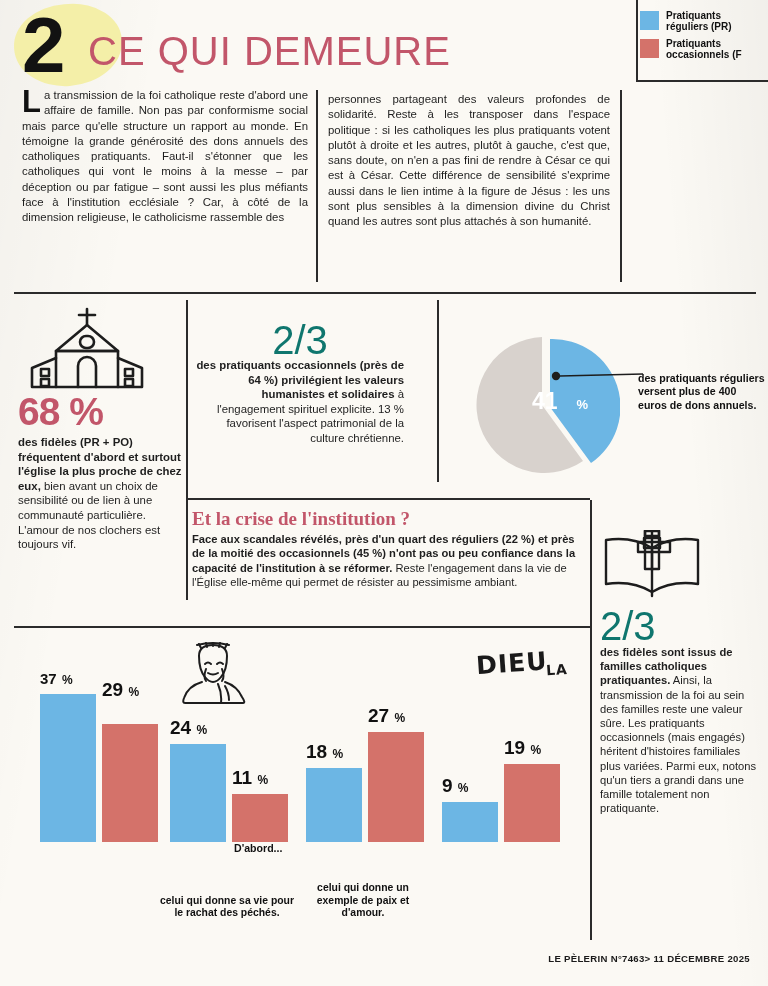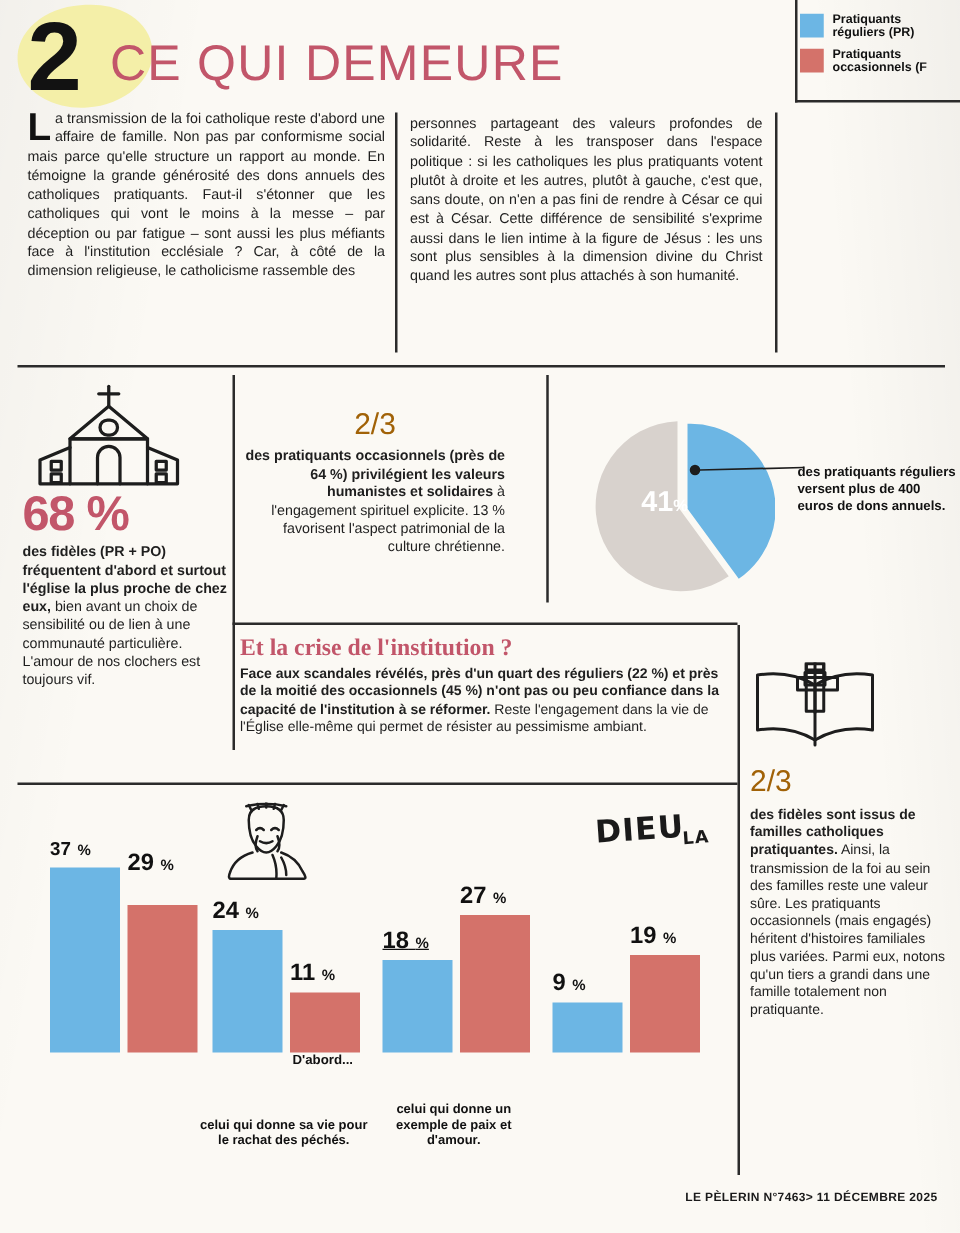--- a/index.html
+++ b/index.html
@@ -68,38 +68,38 @@
     float:left;font-size:31px;line-height:25px;font-weight:700;
     margin:1px 3px 0 0;color:#111;
   }
 
   
   .stat-big{
     font-size:39px;line-height:40px;font-weight:700;color:#c2566a;
     letter-spacing:-1px;
   }
   .stat-mid{
-    font-size:24px;line-height:32px;font-weight:400;color:#a16207;
+    font-size:40px;line-height:32px;font-weight:400;color:#0f766e;
   }
   .stat-body{font-size:11.4px;line-height:14.6px;color:#1e1e1e;}
   .stat-body b{font-weight:700;}
 
   .centerblock{text-align:center;}
 
   
   .pie-wrap{position:absolute;left:470px;top:330px;width:150px;height:150px;}
   .pie-note{
     position:absolute;left:638px;top:372px;width:128px;
     font-size:10.6px;line-height:13.4px;font-weight:700;color:#111;
   }
   .pie-label{
     position:absolute;left:513px;top:390px;
     color:#fff;font-weight:700;font-size:23px;line-height:23px;
   }
-  .pie-label span{font-size:13px;font-weight:700;}
+  .pie-label span{font-size:13px;font-weight:700;margin-left:19px;}
 
   
   .crisis-title{
     font-family:"Liberation Serif", serif;
     font-size:19px;line-height:22px;font-weight:700;color:#c2566a;
   }
   .crisis-body{font-size:11.2px;line-height:14.4px;color:#1e1e1e;}
   .crisis-body b{font-weight:700;color:#1e1e1e;}
 
   
@@ -278,21 +278,21 @@
     </div>
     <div class="bar" style="left:214px;">
       <div class="val" style="bottom:52px;"><span style="font-size:19px;">11</span> <span>%</span></div>
       <div class="fill" style="height:48px;background:#d4726a;"></div>
     </div>
     <div class="grp-label" style="left:142px;width:134px;">celui qui donne sa vie pour le rachat des péchés.</div>
 
     <div class="dabord">D'abord...</div>
 
     <div class="bar" style="left:288px;">
-      <div class="val" style="bottom:78px;text-decoration:underline;"><span style="font-size:19px;">18</span> <span>%</span></div>
+      <div class="val" style="bottom:78px;"><span style="font-size:19px;">18</span> <span>%</span></div>
       <div class="fill" style="height:74px;background:#6cb6e4;"></div>
     </div>
     <div class="bar" style="left:350px;">
       <div class="val" style="bottom:114px;"><span style="font-size:19px;">27</span> <span>%</span></div>
       <div class="fill" style="height:110px;background:#d4726a;"></div>
     </div>
     <div class="grp-label" style="left:278px;width:134px;">celui qui donne un exemple de paix et d'amour.</div>
 
     <div class="bar" style="left:424px;">
       <div class="val" style="bottom:44px;"><span style="font-size:19px;">9</span> <span>%</span></div>

